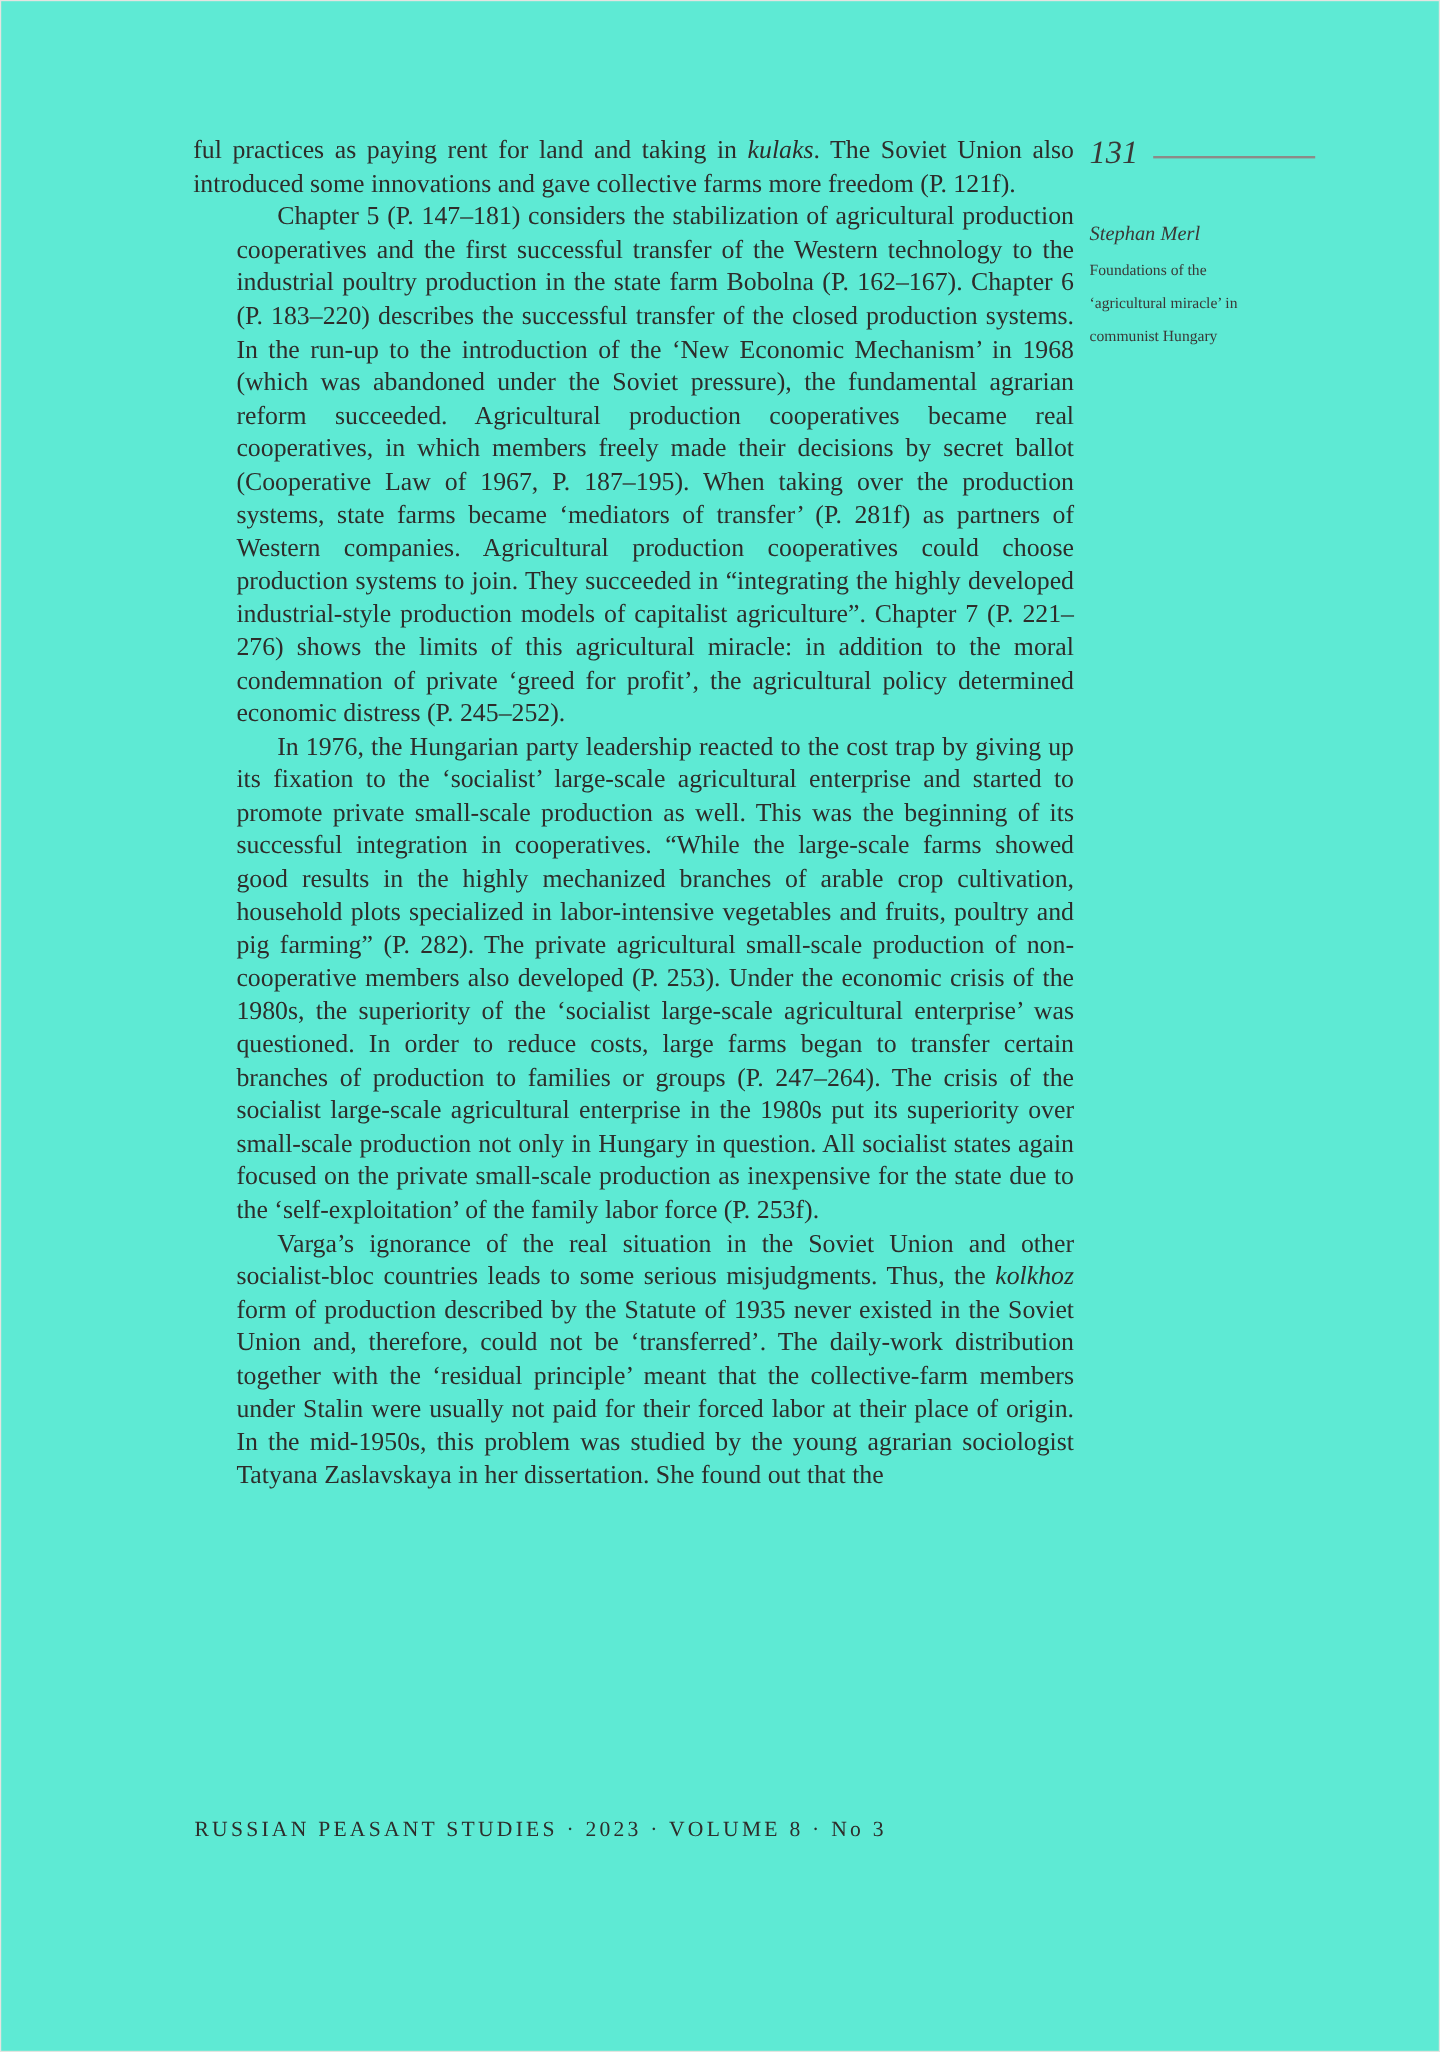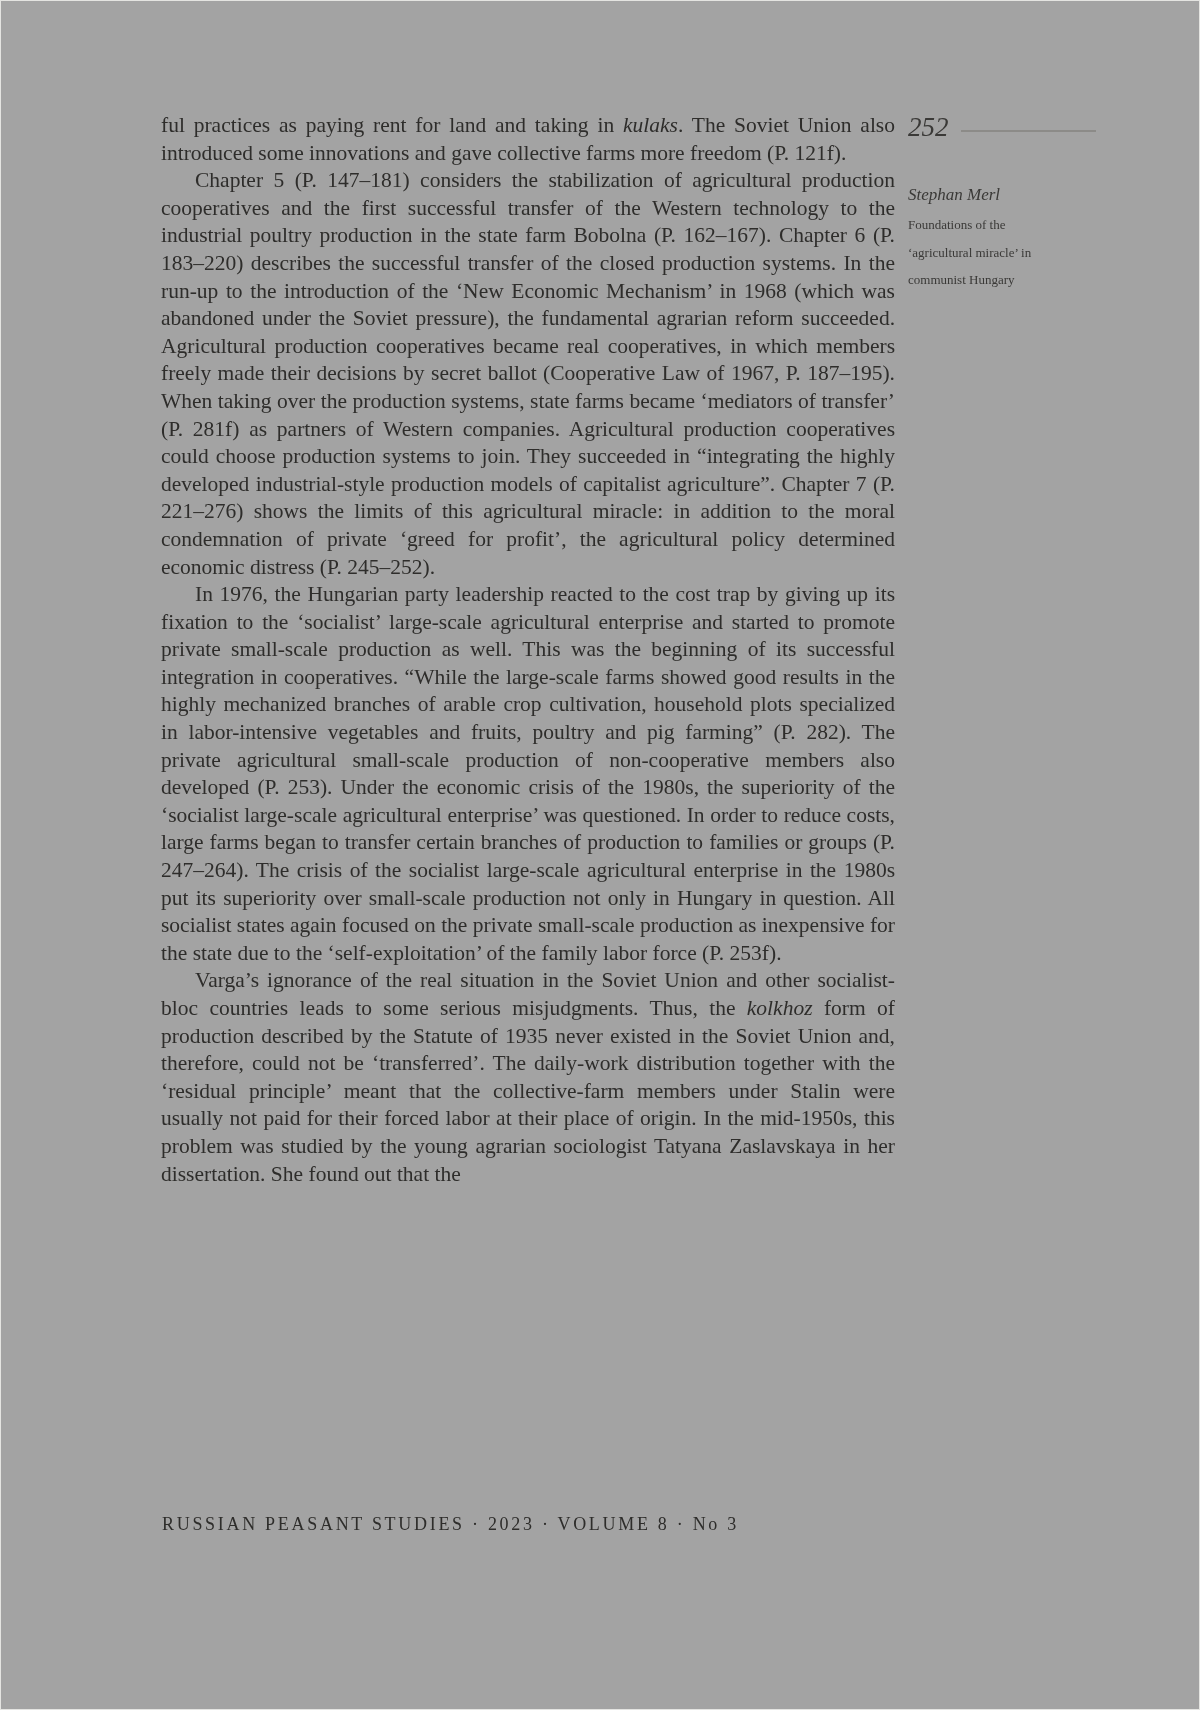--- a/index.html
+++ b/index.html
@@ -1,28 +1,28 @@
 <!DOCTYPE html>
 <html lang="en"><head>
 <meta charset="utf-8">
 <style>
   html, body { margin:0; padding:0; }
   body { width:1200px; height:1710px; background:#f8f8f6; }
   .page {
     position:relative; width:1198px; height:1708px;
-    background:#a3a3a3; border:1px solid #e4e4e1;
+    background:#5eead4; border:1px solid #e4e4e1;
     font-family:"Liberation Serif","DejaVu Serif",serif;
     color:#2e2d2b;
   }
   .article { position:absolute; left:160px; top:111px; width:734px; }
   .article p {
     margin:0; font-size:21.5px; line-height:27.6px;
     text-align:justify; font-variant-numeric: oldstyle-nums;
   }
-  .article p.indent { text-indent:34px; }
+  .article p.indent { text-indent:34px;margin-left:36px; }
   .em { font-style:italic; }
   .margin-col { position:absolute; left:907px; top:113px; width:188px; font-variant-numeric: oldstyle-nums; }
   .pagenum-row { display:flex; align-items:center; }
   .pagenum { font-size:27px; font-style:italic; color:#3a3937; line-height:1; }
   .pagenum-rule { flex:1; height:0; border-top:2px solid #8c8b88; margin-left:12px; position:relative; top:3px; }
   .author { font-style:italic; font-size:17px; color:#3a3937; margin-top:40px; line-height:27px; }
   .running-title { font-size:13px; line-height:27.5px; color:#3a3937; width:128px; margin-top:3px; }
   .footer {
     position:absolute; left:161px; top:1513px;
     font-size:18px; letter-spacing:2.7px; color:#2e2d2b; white-space:nowrap;
@@ -35,21 +35,21 @@
 
   <main class="article" id="article">
       <p><span>ful practices as paying rent for land and taking in </span><span class="em">kulaks</span><span>. The Soviet Union also introduced some innovations and gave collective farms more freedom (P. 121f).</span></p>
       <p class="indent"><span>Chapter 5 (P. 147–181) considers the stabilization of agricultural production cooperatives and the first successful transfer of the Western technology to the industrial poultry production in the state farm Bobolna (P. 162–167). Chapter 6 (P. 183–220) describes the successful transfer of the closed production systems. In the run-up to the introduction of the ‘New Economic Mechanism’ in 1968 (which was abandoned under the Soviet pressure), the fundamental agrarian reform succeeded. Agricultural production cooperatives became real cooperatives, in which members freely made their decisions by secret ballot (Cooperative Law of 1967, P. 187–195). When taking over the production systems, state farms became ‘mediators of transfer’ (P. 281f) as partners of Western companies. Agricultural production cooperatives could choose production systems to join. They succeeded in “integrating the highly developed industrial-style production models of capitalist agriculture”. Chapter 7 (P. 221–276) shows the limits of this agricultural miracle: in addition to the moral condemnation of private ‘greed for profit’, the agricultural policy determined economic distress (P. 245–252).</span></p>
       <p class="indent"><span>In 1976, the Hungarian party leadership reacted to the cost trap by giving up its fixation to the ‘socialist’ large-scale agricultural enterprise and started to promote private small-scale production as well. This was the beginning of its successful integration in cooperatives. “While the large-scale farms showed good results in the highly mechanized branches of arable crop cultivation, household plots specialized in labor-intensive vegetables and fruits, poultry and pig farming” (P. 282). The private agricultural small-scale production of non-cooperative members also developed (P. 253). Under the economic crisis of the 1980s, the superiority of the ‘socialist large-scale agricultural enterprise’ was questioned. In order to reduce costs, large farms began to transfer certain branches of production to families or groups (P. 247–264). The crisis of the socialist large-scale agricultural enterprise in the 1980s put its superiority over small-scale production not only in Hungary in question. All socialist states again focused on the private small-scale production as inexpensive for the state due to the ‘self-exploitation’ of the family labor force (P. 253f).</span></p>
       <p class="indent"><span>Varga’s ignorance of the real situation in the Soviet Union and other socialist-bloc countries leads to some serious misjudgments. Thus, the </span><span class="em">kolkhoz</span><span> form of production described by the Statute of 1935 never existed in the Soviet Union and, therefore, could not be ‘transferred’. The daily-work distribution together with the ‘residual principle’ meant that the collective-farm members under Stalin were usually not paid for their forced labor at their place of origin. In the mid-1950s, this problem was studied by the young agrarian sociologist Tatyana Zaslavskaya in her dissertation. She found out that the</span></p>
     </main>
 
   <aside class="margin-col">
     <div class="pagenum-row">
-      <span class="pagenum">252</span>
+      <span class="pagenum">131</span>
       <span class="pagenum-rule"></span>
     </div>
     <div class="author">Stephan Merl</div>
     <div class="running-title">Foundations of the ‘agricultural miracle’ in communist Hungary</div>
   </aside>
 
   <footer class="footer">RUSSIAN PEASANT STUDIES · 2023 · VOLUME 8 · No 3</footer>
 
 </div>
 

